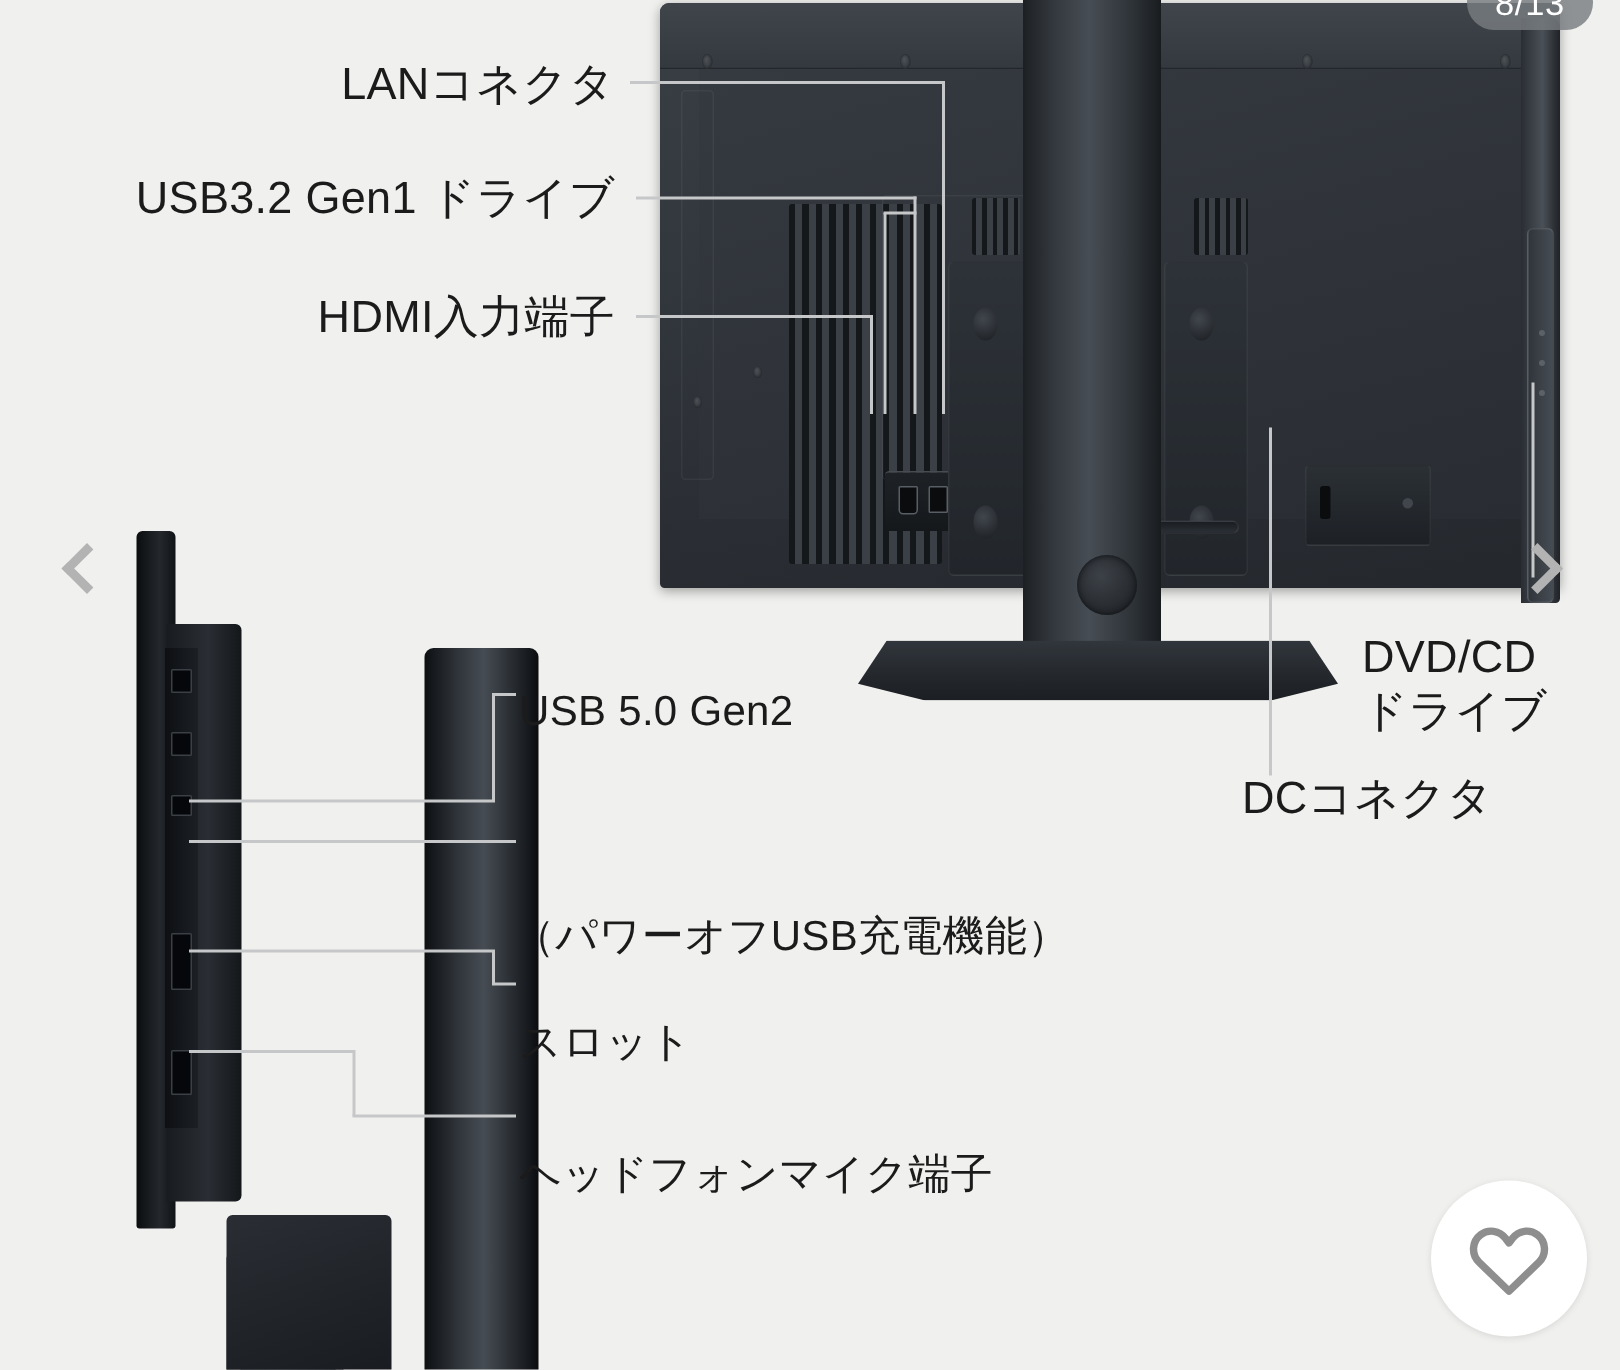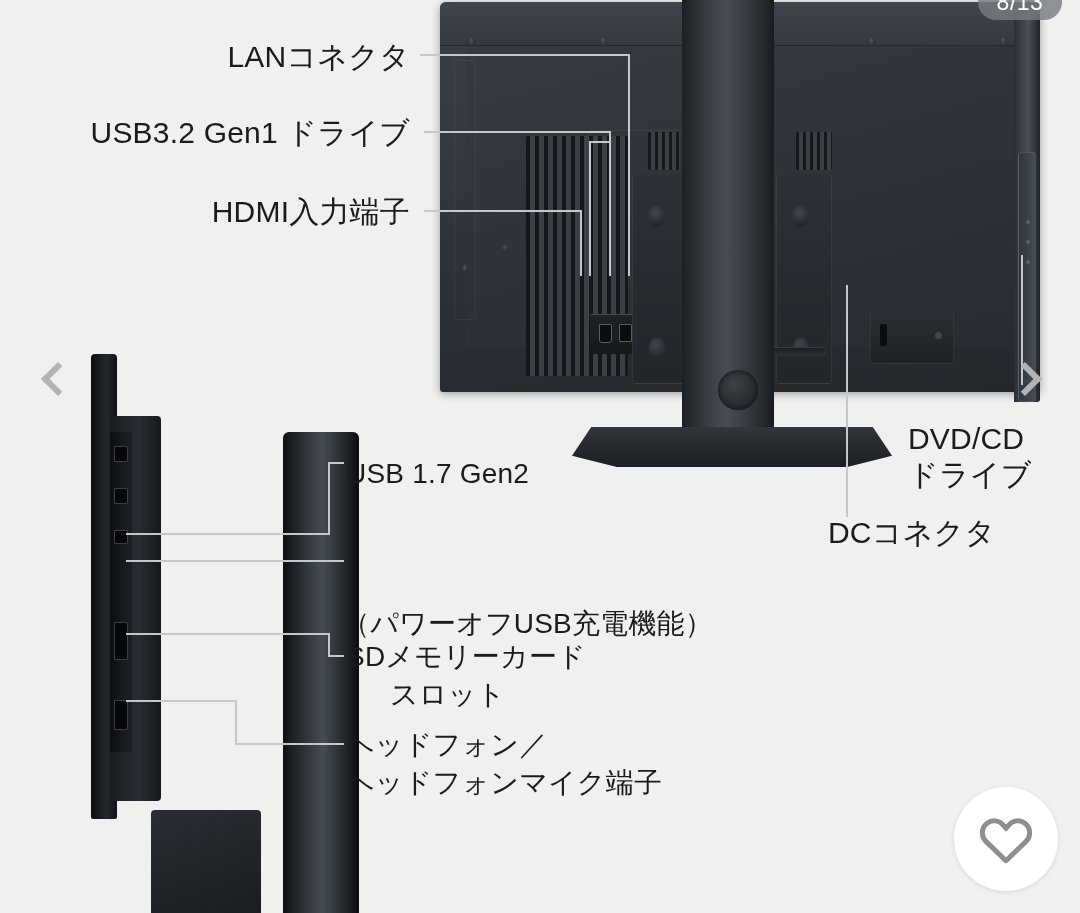--- a/index.html
+++ b/index.html
@@ -287,28 +287,26 @@
   <div class="ll h" style="left:235px;top:743px;width:109px;"></div>
 
   <div class="lbl r" style="left:10px;top:37px;width:400px;">LANコネクタ</div>
   <div class="lbl r" style="left:10px;top:113px;width:400px;">USB3.2 Gen1 ドライブ</div>
   <div class="lbl r" style="left:10px;top:192px;width:400px;">HDMI入力端子</div>
 
   <div class="lbl" style="left:908px;top:419px;">DVD/CD</div>
   <div class="lbl" style="left:908px;top:455px;">ドライブ</div>
   <div class="lbl" style="left:828px;top:513px;">DCコネクタ</div>
 
-  <div class="lbl s" style="left:346px;top:455px;">USB 1.7 Gen2</div>
+  <div class="lbl s" style="left:346px;top:455px;">USB 5.0 Gen2</div>
 
   <div class="lbl s" style="left:342px;top:581px;margin-top:24px;">（パワーオフUSB充電機能）</div>
 
-  <div class="lbl s" style="left:346px;top:638px;">SDメモリーカード</div>
-  <div class="lbl s" style="left:346px;top:676px;margin-left:44px;">スロット</div>
-
-  <div class="lbl s" style="left:346px;top:726px;">ヘッドフォン／</div>
+  <div class="lbl s" style="left:346px;top:676px;">スロット</div>
+
   <div class="lbl s" style="left:346px;top:764px;">ヘッドフォンマイク端子</div>
 
   <div class="chev left" style="left:38px;top:365px;">
     <span></span>
   </div>
   <div class="chev right" style="left:1005px;top:365px;">
     <span></span>
   </div>
 
   <div class="counter">8/13</div>

